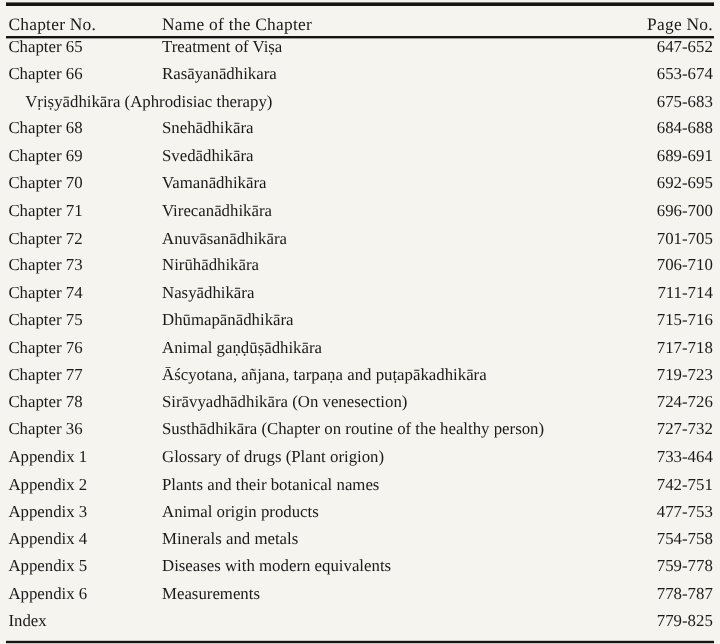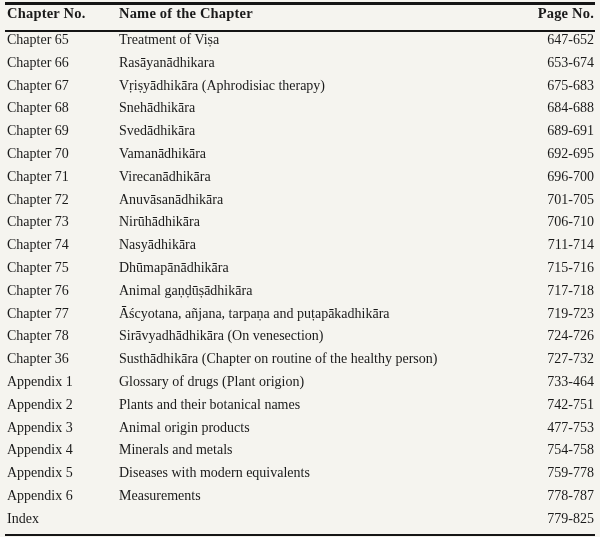--- a/index.html
+++ b/index.html
@@ -20,42 +20,43 @@
     height: 537px;
     padding: 2px 5px 0 5px;
     background: #f5f4ef;
   }
   .table {
     border-top: 3px solid #151515;
     border-bottom: 2px solid #151515;
   }
   .header-row {
     display: flex;
-    align-items: flex-start;
+    align-items: flex-end;
     height: 25px;
-    font-weight: bold;
+    font-weight: normal;
     font-size: 14.5px;
     border-bottom: 2px solid #151515;
     letter-spacing: 0.2px;
   }
   .row {
     display: flex;
     height: 22.8px;
     font-size: 14px;
   }
   .c1 {
     width: 112px;
     flex-shrink: 0;
     padding-left: 2px;
     white-space: nowrap;
   }
   .c2 {
     flex: 1;
     white-space: nowrap;
     overflow: hidden;
+    margin-left: 16px;
   }
   .c3 {
     width: 90px;
     flex-shrink: 0;
     text-align: right;
     padding-right: 1px;
     white-space: nowrap;
   }
 </style>
 </head>
@@ -74,21 +75,20 @@
       <span class="c1">Chapter 65</span>
       <span class="c2">Treatment of Viṣa</span>
       <span class="c3">647-652</span>
     </div>
     <div class="row">
       <span class="c1">Chapter 66</span>
       <span class="c2">Rasāyanādhikara</span>
       <span class="c3">653-674</span>
     </div>
     <div class="row">
-      <span class="c1">Chapter 67</span>
       <span class="c2">Vṛiṣyādhikāra (Aphrodisiac therapy)</span>
       <span class="c3">675-683</span>
     </div>
     <div class="row">
       <span class="c1">Chapter 68</span>
       <span class="c2">Snehādhikāra</span>
       <span class="c3">684-688</span>
     </div>
     <div class="row">
       <span class="c1">Chapter 69</span>

